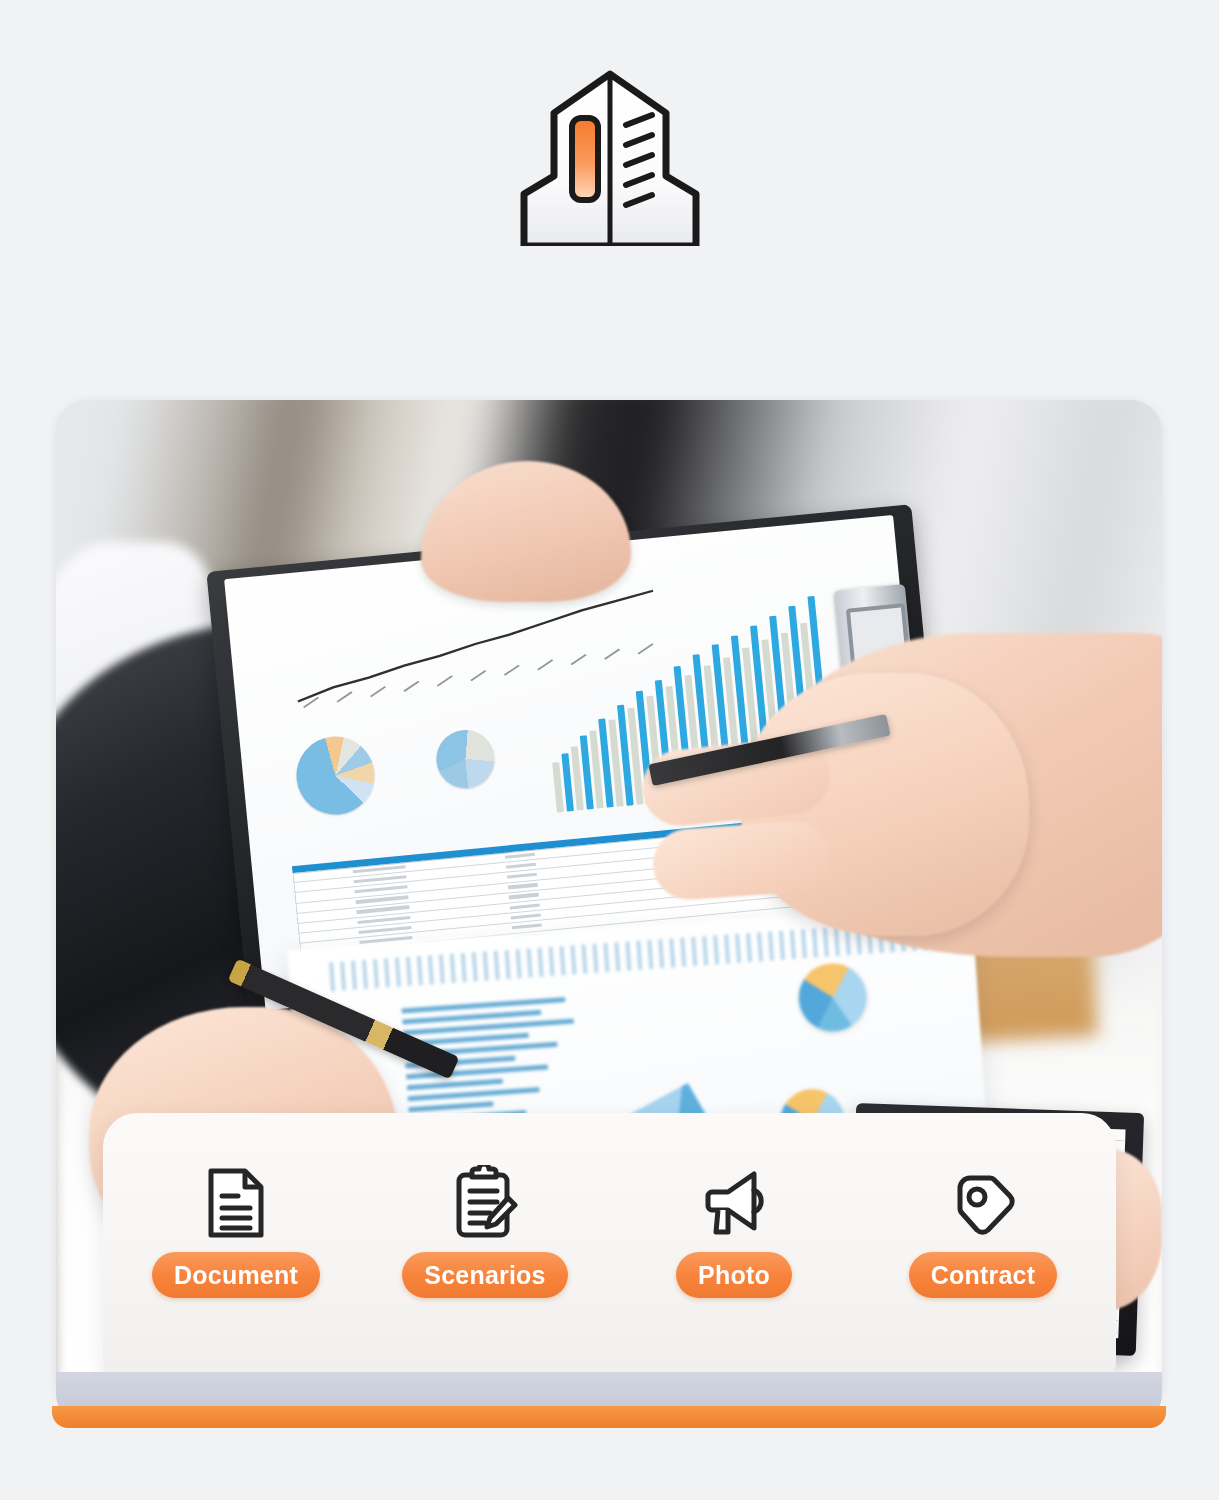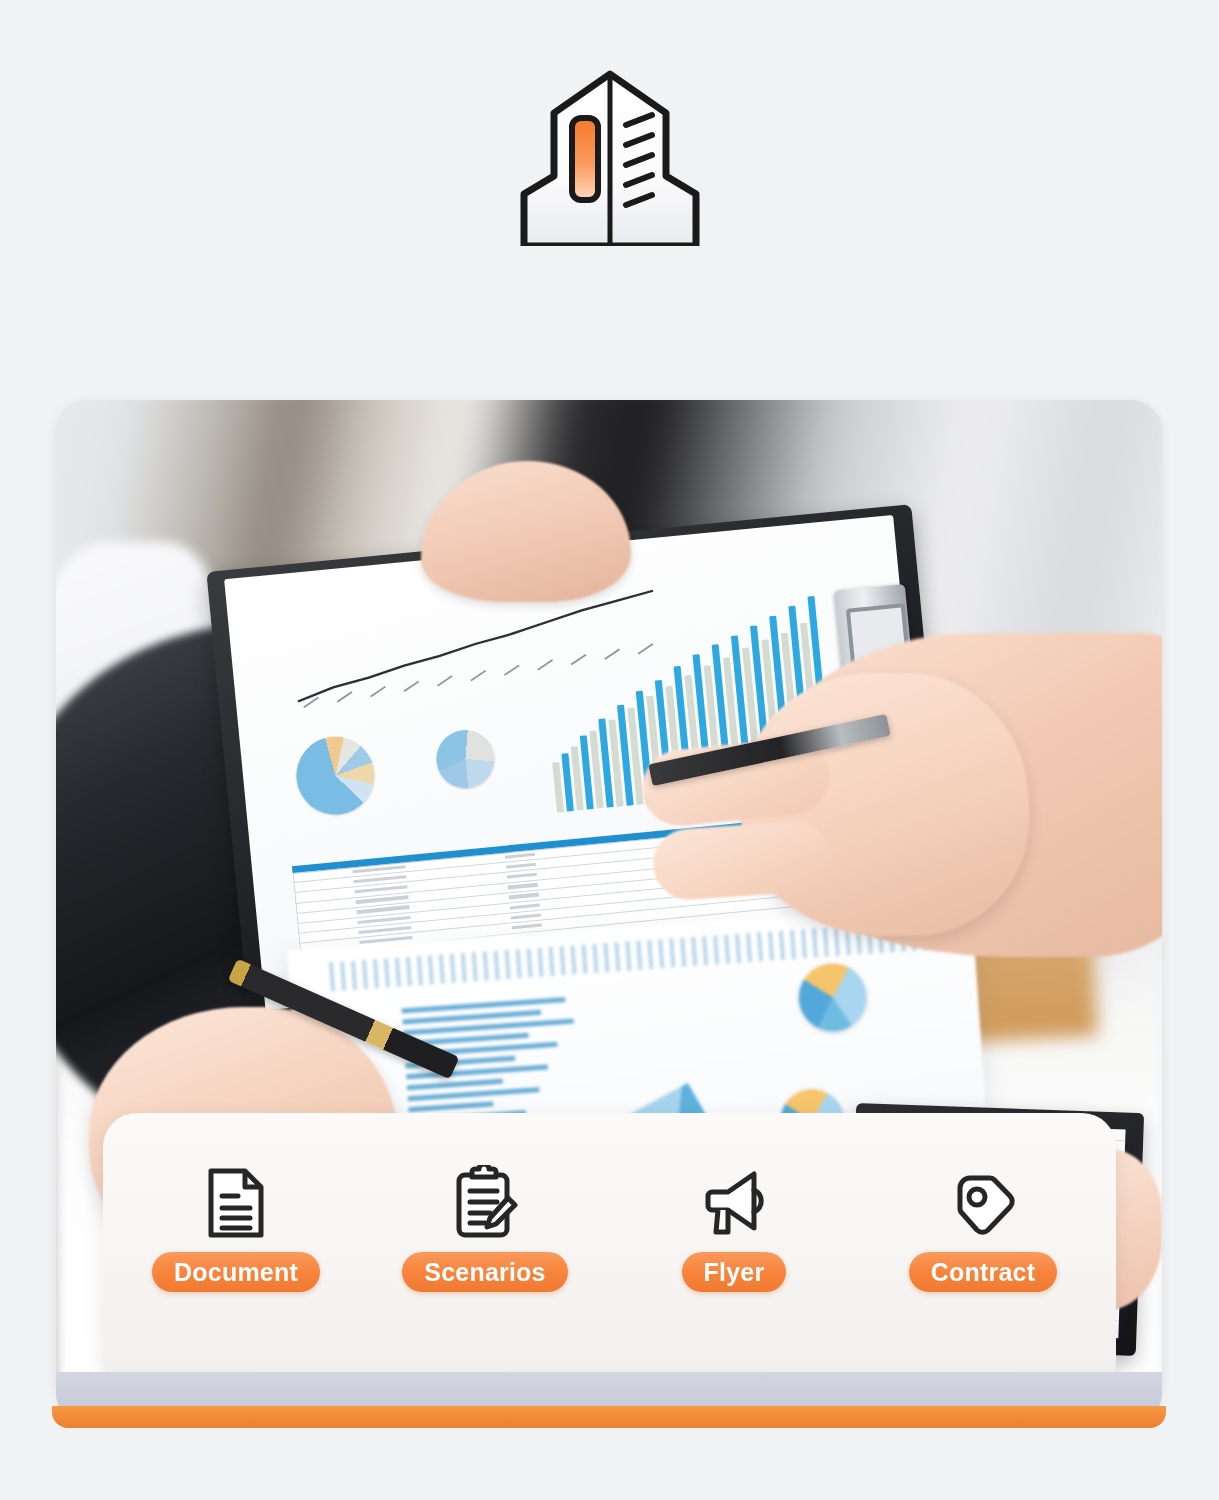--- a/index.html
+++ b/index.html
@@ -461,21 +461,21 @@
     height: 76px;
     display: flex;
     align-items: center;
     justify-content: center;
     margin-bottom: 11px;
   }
   .chip-pill {
     display: inline-flex;
     align-items: center;
     justify-content: center;
-    height: 40px;
+    height: 46px;
     padding: 0 22px;
     border-radius: 24px;
     background: linear-gradient(180deg,#fa9a5c 0%, #f8833c 52%, #f07a30 100%);
     color: #ffffff;
     font-family: "Liberation Sans Narrow", "Liberation Sans", sans-serif;
     font-size: 25px;
     font-weight: bold;
     letter-spacing: .2px;
     white-space: nowrap;
     box-shadow: 0 2px 5px rgba(220,110,45,.30);
@@ -702,21 +702,21 @@
 
 
     <div class="chip-col">
       <div class="chip-icon">
         <svg width="72" height="70" viewBox="0 0 72 70" aria-hidden="true">
           <path d="M14 24 H30 L56 6 V60 L30 42 H14 a4 4 0 0 1-4-4 V28 a4 4 0 0 1 4-4 Z" fill="#fff" stroke="#262626" stroke-width="5" stroke-linejoin="round"></path>
           <path d="M56 22 a12 12 0 0 1 0 22" fill="none" stroke="#262626" stroke-width="5" stroke-linecap="round"></path>
           <path d="M20 42 L18 64 H30 L30 42" fill="#fff" stroke="#262626" stroke-width="5" stroke-linejoin="round"></path>
         </svg>
       </div>
-      <span class="chip-pill">Flyer</span>
+      <span class="chip-pill">Photo</span>
     </div>
 
     <div class="chip-col">
       <div class="chip-icon">
         <svg width="70" height="74" viewBox="0 0 70 74" aria-hidden="true">
           <path d="M12 22 a10 10 0 0 1 10-10 h20 a6 6 0 0 1 4.5 2 L62 30 a8 8 0 0 1 0 11 L40 64 a8 8 0 0 1-11 0 L13 46 a6 6 0 0 1-1-3.5 Z" fill="#fff" stroke="#262626" stroke-width="5" stroke-linejoin="round"></path>
           <circle cx="29" cy="31" r="8" fill="#fff" stroke="#262626" stroke-width="5"></circle>
         </svg>
       </div>
       <span class="chip-pill">Contract</span>

